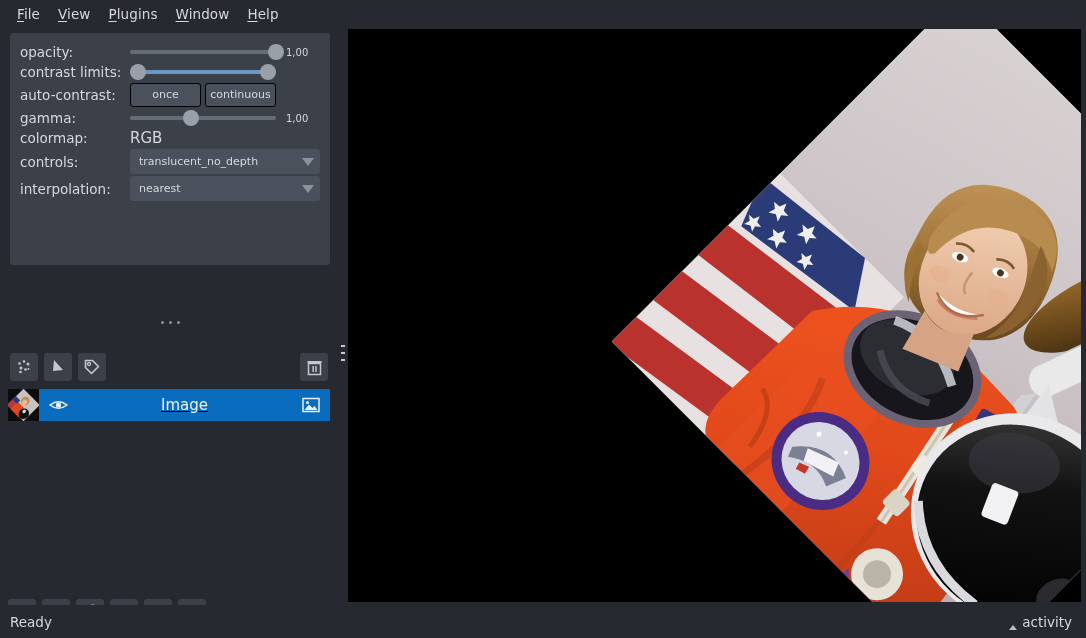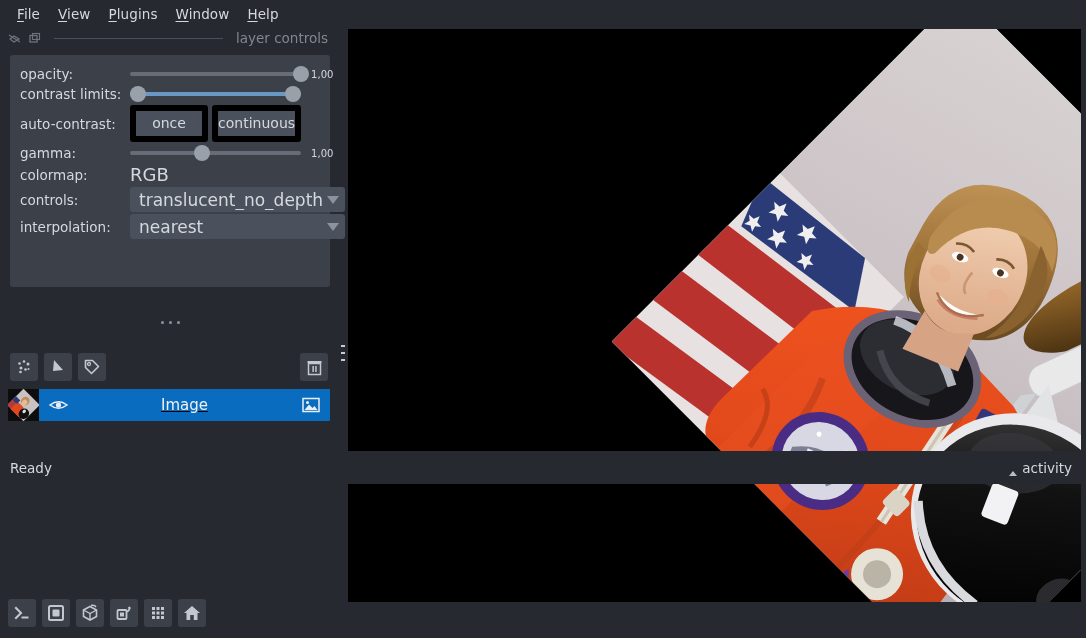--- a/index.html
+++ b/index.html
@@ -2,21 +2,21 @@
 <html><head>
 <meta charset="utf-8">
 <style>
   * { box-sizing: border-box; margin: 0; padding: 0; }
   html, body {
     width: 1086px; height: 638px;
     background: #262930;
     font-family: "DejaVu Sans", "Liberation Sans", sans-serif;
     overflow: hidden;
   }
-  #app { position: relative; width: 1086px; height: 484px; background: #262930; padding-left: 8px; }
+  #app { position: relative; width: 1086px; height: 638px; background: #262930; padding-left: 8px; }
 
   
   .menubar {
     position: absolute; left: 0; top: 0; width: 1086px; height: 27px;
     background: #262930; display: flex; align-items: center; padding-left: 8px;
   }
   .menu-item {
     font-size: 13.5px; color: #d6d8de; padding: 3px 9px; cursor: default;
     white-space: nowrap; letter-spacing: .1px;
   }
@@ -62,33 +62,33 @@
     position: absolute; top: 1px; width: 16px; height: 16px; border-radius: 50%;
     background: #9aa0aa; transform: translateX(-8px);
   }
   .slider-value {
     font-size: 10px; color: #d6d8de; width: 34px; text-align: left; flex: 0 0 34px;
   }
 
   
   .btn-pair { display: flex; gap: 4px; flex: 1 1 auto; }
   .flat-btn {
-    flex: 1 1 0; background: #4b515c; border: 6px solid #000000; border-radius: 3px;
-    color: #d6d8de; font-size: 14px; text-align: center; padding: 4px 0 5px 0;
+    flex: 1 1 0; background: #4b515c; border: 1px solid #000000; border-radius: 3px;
+    color: #d6d8de; font-size: 11px; text-align: center; padding: 4px 0 5px 0;
     font-family: "DejaVu Sans", "Liberation Sans", sans-serif;
   }
 
-  .plain-value { font-size: 18px; color: #d6d8de; }
+  .plain-value { font-size: 15px; color: #d6d8de; }
 
   
   .combo {
     flex: 1 1 auto; background: #4b515c; border-radius: 3px; height: 25px;
     display: flex; align-items: center; padding: 0 6px 0 9px; position: relative;
   }
-  .combo .txt { font-size: 17px; color: #d6d8de; flex: 1 1 auto; white-space: nowrap; overflow: hidden; }
+  .combo .txt { font-size: 11px; color: #d6d8de; flex: 1 1 auto; white-space: nowrap; overflow: hidden; }
   .combo .chev {
     width: 0; height: 0; border-left: 6.5px solid transparent; border-right: 6.5px solid transparent;
     border-top: 8px solid #8d939d; margin-left: 4px;
   }
 
   
   .splitter {
     position: absolute; left: 0; top: 288px; width: 340px; height: 14px;
     display: flex; align-items: center; justify-content: center; gap: 5px;
   }
@@ -185,36 +185,20 @@
   <div class="menubar">
     <div class="menu-item"><u>F</u><span>ile</span></div>
     <div class="menu-item"><u>V</u>iew</div>
     <div class="menu-item"><u>P</u>lugins</div>
     <div class="menu-item"><u>W</u>indow</div>
     <div class="menu-item"><u>H</u>elp</div>
   </div>
 
   <div class="left-dock">
 
-    <div class="dock-title-row">
-      <div class="dock-btn">
-        <svg viewBox="0 0 13 13">
-            <path d="M2 7 L6 4 L11 7 L6 10 Z" fill="none" stroke="#9aa0aa" stroke-width="1.2"></path>
-            <path d="M1 3 L12 10" stroke="#9aa0aa" stroke-width="1.2"></path>
-          </svg>
-      </div>
-      <div class="dock-btn">
-        <svg viewBox="0 0 13 13">
-            <rect x="2" y="3.5" width="7" height="6.5" fill="none" stroke="#9aa0aa" stroke-width="1.3"></rect>
-            <rect x="4.5" y="1.5" width="7" height="6" fill="none" stroke="#9aa0aa" stroke-width="1.1"></rect>
-          </svg>
-      </div>
-      <div class="dock-rule"></div>
-      <div class="dock-label">layer controls</div>
-    </div>
 
     <div class="controls-card">
       <div class="ctrl-grid">
 
         <div class="ctrl-label">opacity:</div>
         <div class="ctrl-field">
           <div class="slider">
             <div class="track"></div>
             <div class="handle" style="left:100%"></div>
           </div>

